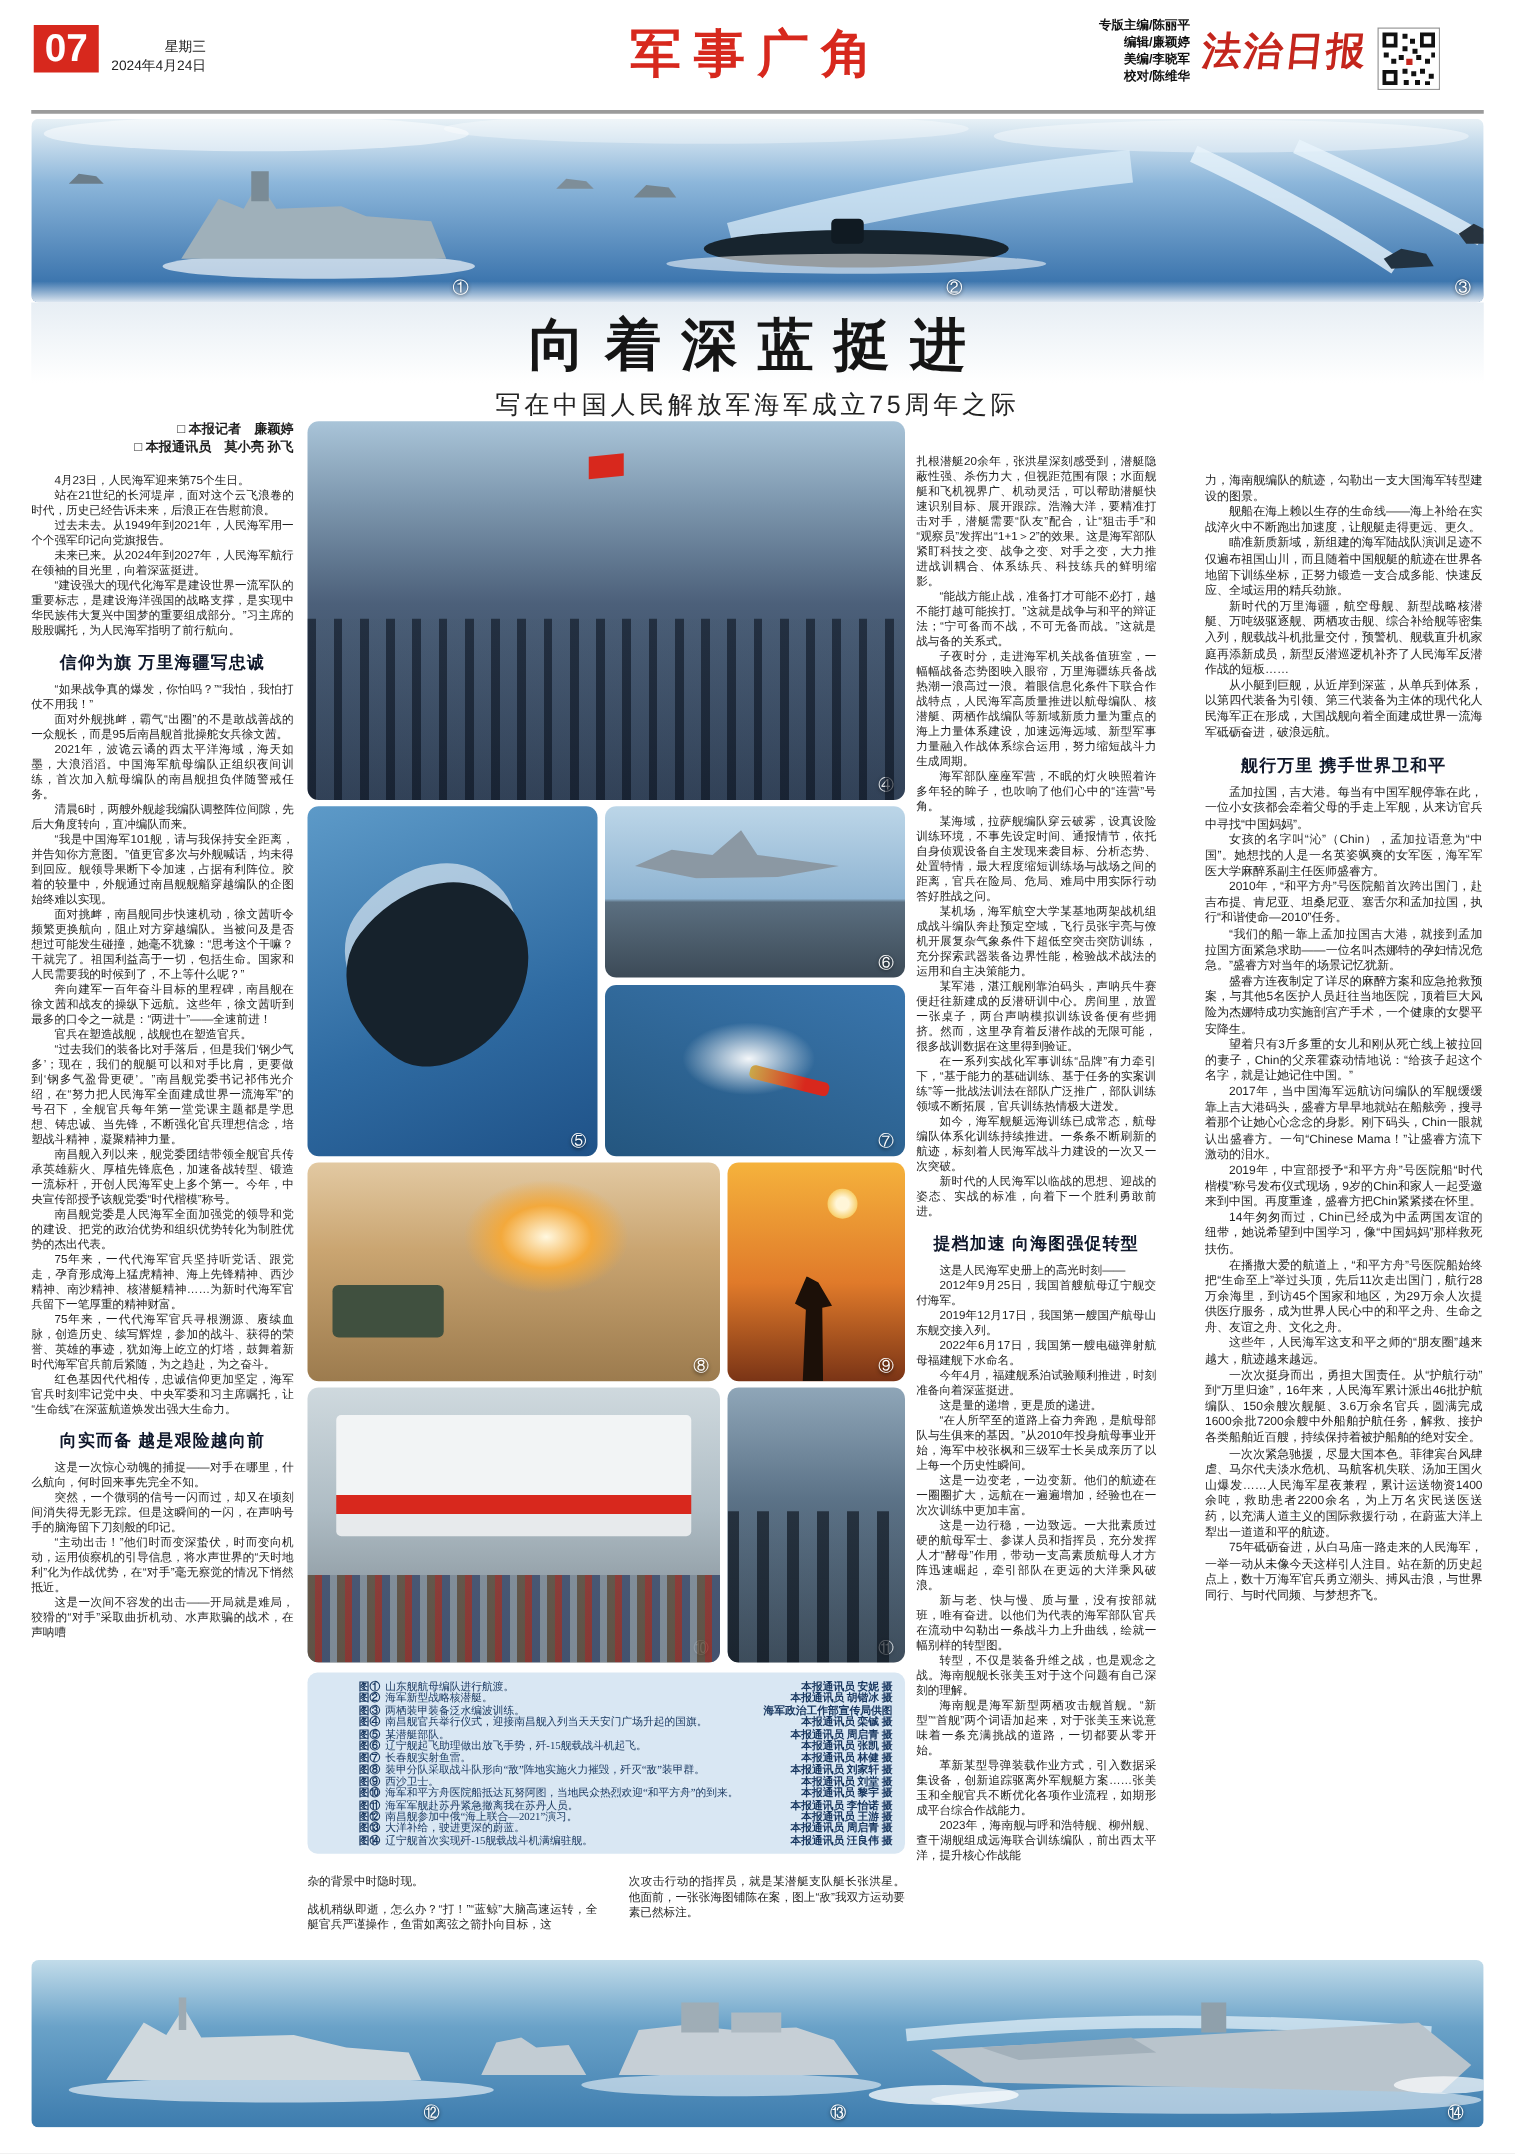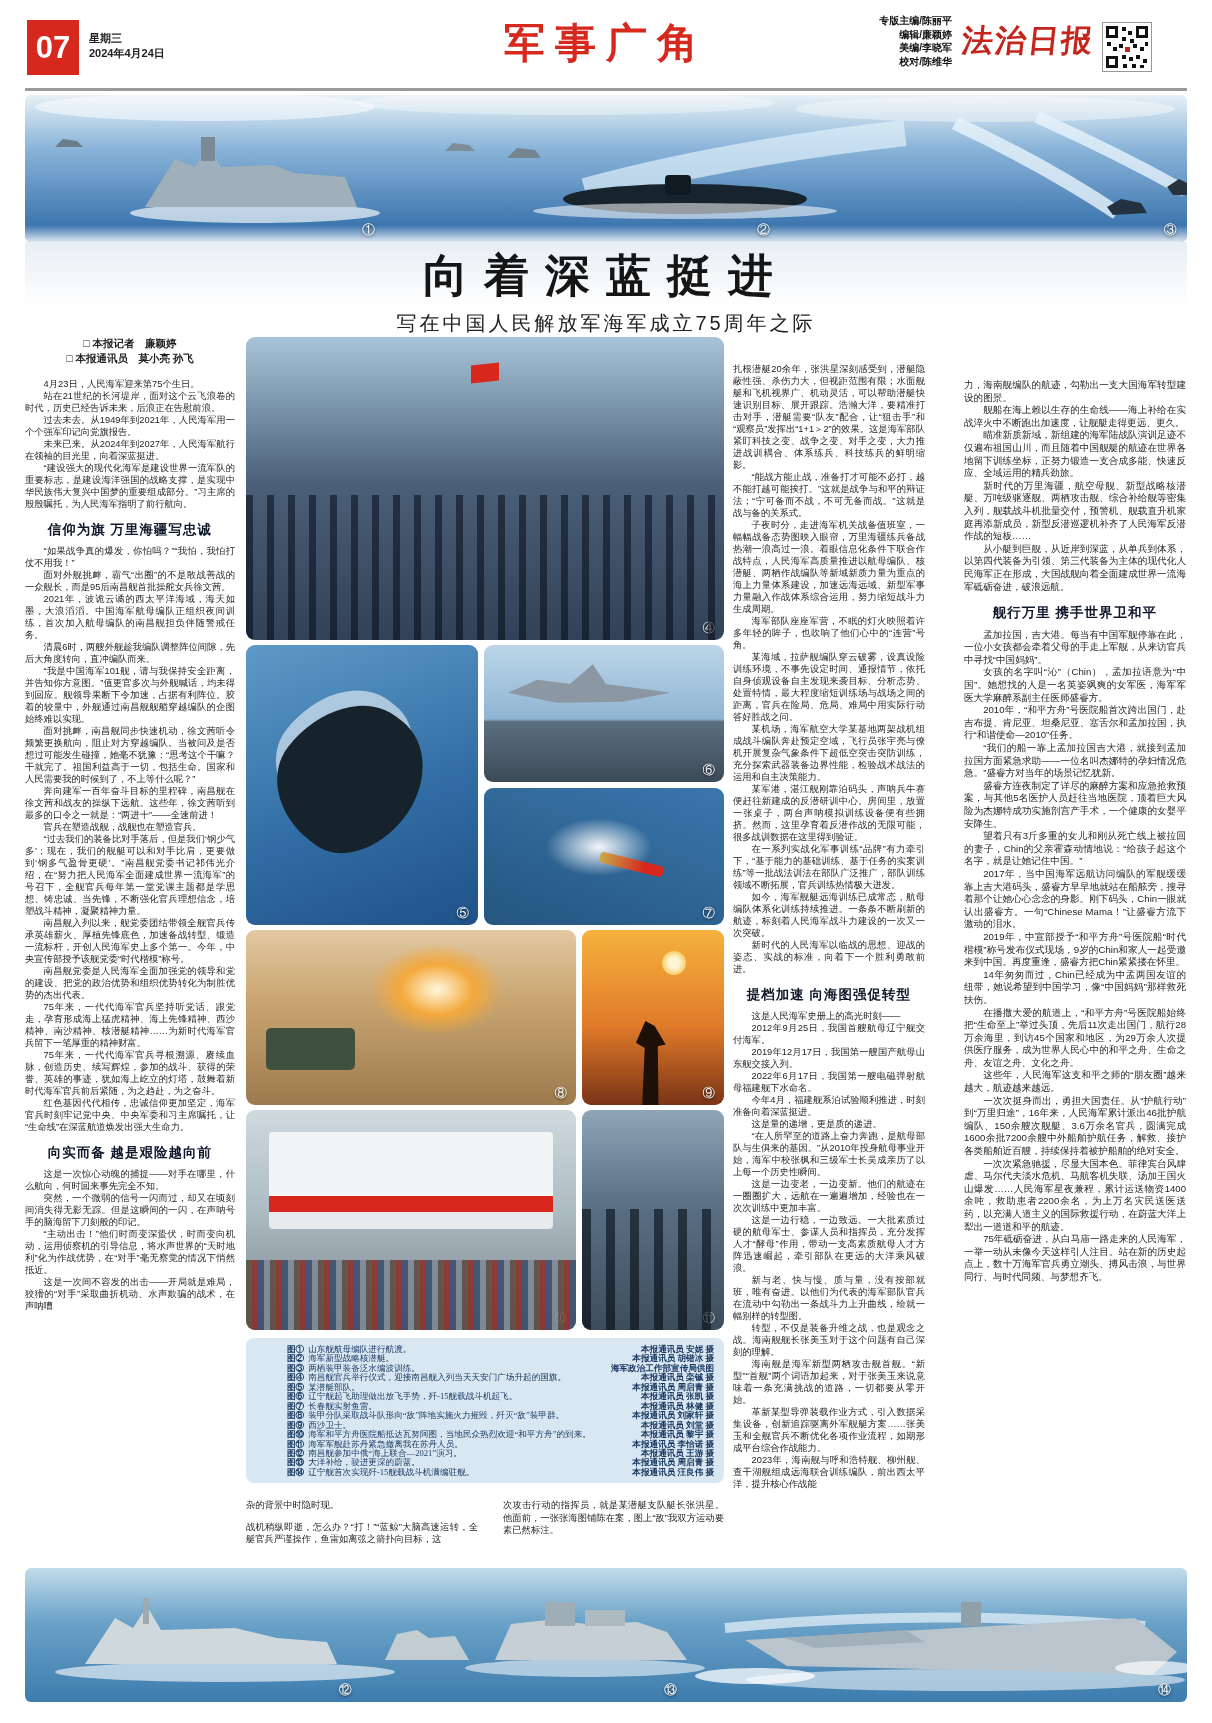--- a/index.html
+++ b/index.html
@@ -1,22 +1,22 @@
 <!DOCTYPE html>
 <html lang="zh"><head>
 <meta charset="utf-8">
 <style>
   html,body{margin:0;padding:0;background:#ddd;}
   .page{position:relative;width:1212px;height:1723px;background:#ffffff;margin:0 auto;overflow:hidden;
         font-family:"Liberation Sans",sans-serif;color:#1f1f1f;}
   
   .header{position:absolute;left:0;top:0;width:1212px;height:92px;}
-  .pagenum-box{position:absolute;left:27px;top:20px;width:52px;height:55px;background:#d7281d;
+  .pagenum-box{position:absolute;left:27px;top:20px;width:52px;height:38px;background:#d7281d;
         color:#fff;font-size:31px;font-weight:700;display:flex;align-items:center;justify-content:center;}
-  .dateblock{position:absolute;left:89px;top:31px;font-size:11px;font-weight:700;line-height:15px;color:#222;}
+  .dateblock{position:absolute;left:89px;top:31px;font-size:11px;font-weight:400;line-height:15px;color:#222;text-align:right;}
   .section-title{position:absolute;left:50%;top:16px;transform:translateX(-50%);
         font-size:41px;font-weight:900;color:#d7281d;letter-spacing:10px;white-space:nowrap;}
   .header-right{position:absolute;right:118px;top:14px;display:flex;align-items:center;gap:10px;}
   .staff{font-size:10px;line-height:13.5px;text-align:right;color:#111;font-weight:700;}
   .masthead{font-size:31px;font-weight:700;color:#c4261d;font-family:"Liberation Serif",serif;
         transform:skewX(-6deg);letter-spacing:2px;white-space:nowrap;}
   .qr{position:absolute;right:60px;top:22px;width:48px;height:48px;background:#fff;border:1px solid #999;}
   .header-rule{position:absolute;left:25px;top:88px;width:1162px;height:3px;background:#9b9b9b;}
   
   .top-banner{position:absolute;left:25px;top:95px;width:1162px;height:147px;border-radius:6px;overflow:hidden;}
@@ -29,21 +29,21 @@
   .headline{margin:4px 0 0;font-size:45px;font-weight:700;letter-spacing:16px;color:#151515;}
   .subheadline{margin:4px 0 0;font-size:20px;letter-spacing:3px;color:#222;font-weight:500;}
   
   .main{position:absolute;left:0;top:337px;width:1212px;height:1226px;}
   .col{position:absolute;top:0;height:1226px;overflow:hidden;text-align:justify;}
   #col1{left:25px;width:210px;font-size:9.3px;line-height:12px;}
   #col4{left:733px;width:192px;font-size:9.3px;line-height:12px;padding-top:26px;box-sizing:border-box;}
   #col5{left:964px;width:222px;font-size:9.6px;line-height:12.6px;padding-top:42px;box-sizing:border-box;}
   .col p.p{margin:0;text-indent:2em;}
   .col p.cont{margin:0;text-indent:0;}
-  .col p.byline{margin:0 0 3px;font-size:10.5px;font-weight:700;text-indent:0;text-align:center;}
+  .col p.byline{margin:0 0 3px;font-size:10.5px;font-weight:700;text-indent:0;text-align:right;}
   .col .byline + .p{margin-top:14px;}
   .col h3.h2{margin:14px 0 9px;font-size:13.5px;font-weight:700;text-align:center;letter-spacing:1px;color:#0f172a;}
   .strip{position:absolute;top:1153px;height:73px;overflow:hidden;text-align:justify;font-size:9.3px;line-height:12.3px;}
   #stripB{left:246px;width:232px;}
   #stripC{left:503px;width:221px;}
   
   .center-block{position:absolute;left:246px;top:0;width:478px;height:1146px;}
   .prow{display:flex;gap:6px;margin-bottom:5px;}
   .pcolstack{display:flex;flex-direction:column;gap:6px;}
   .ph{position:relative;border-radius:9px;overflow:hidden;}

